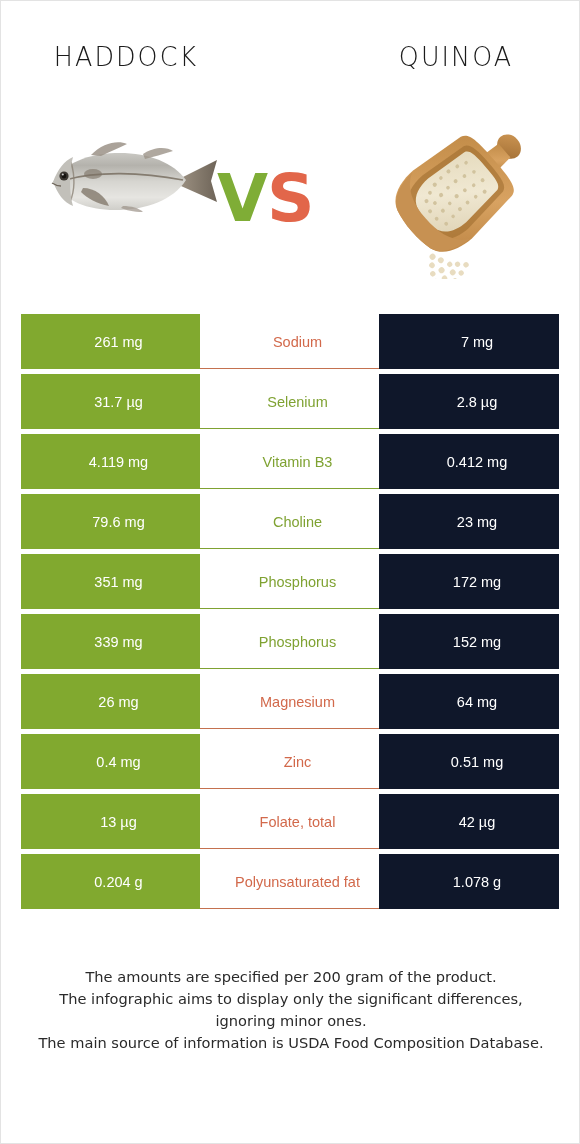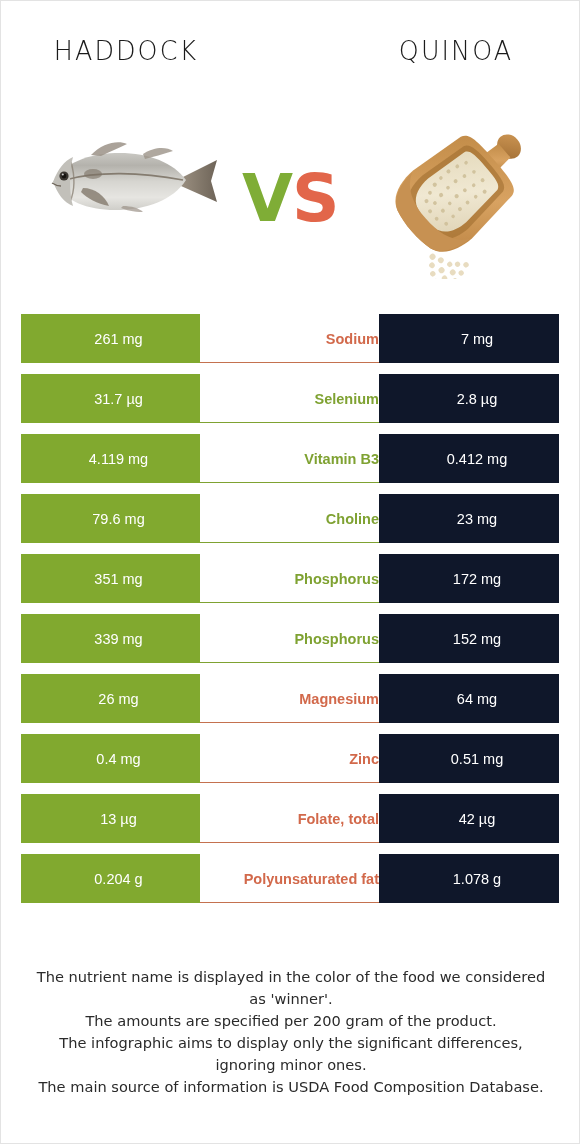--- a/index.html
+++ b/index.html
@@ -11,57 +11,57 @@
     position:relative;
     overflow:hidden;
   }
   #page {
     position:absolute; inset:0;
     border:1px solid #e3e3e3;
     background:#fff;
   }
 
   
-  .titles { position:absolute; top:34px; left:0; width:100%; height:44px; }
+  .titles { position:absolute; top:40px; left:0; width:100%; height:44px; }
   .food-title {
     position:absolute; top:0;
     font-size:27px; font-weight:300; letter-spacing:2.2px;
     color:#1b1b1b; text-align:center;
     font-family:"DejaVu Sans", sans-serif;
     white-space:nowrap;
     transform:scaleX(0.94); 
   }
   .food-title.left  { left:0;   width:250px; }
   .food-title.right { left:330px; width:250px; }
 
   
   .hero { position:absolute; top:80px; left:0; width:100%; height:215px; }
 
   .fish-wrap { position:absolute; left:30px; top:45px; width:200px; height:110px; }
   .quinoa-wrap { position:absolute; left:372px; top:8px; width:186px; height:190px; }
 
-  .vs { position:absolute; left:241px; top:78px; width:130px; height:80px;
+  .vs { position:absolute; left:216px; top:78px; width:130px; height:80px;
         font-family:"DejaVu Sans", sans-serif; font-size:66px; font-weight:700;
         letter-spacing:-1px; line-height:80px; }
   .vs .v { color:#7fad36; }
   .vs .s { color:#e2664a; }
 
   
   .table { position:absolute; left:20px; top:313px; width:538px; }
   .row { position:relative; height:55px; margin-bottom:5px; display:flex; }
   .cell {
     display:flex; align-items:center; justify-content:center;
-    font-size:14.5px; height:49px;padding-left:16px;
+    font-size:14.5px; height:55px;padding-left:16px;
   }
   .cell-left  { width:179px; background:#81a92f; color:#fff; }
   .cell-mid   { width:179px; background:#fff; }
   .cell-right { width:180px; background:#0f172a; color:#fff; }
 
   .nutrient {
-    font-size:14.5px; font-weight:700; text-align:right;
+    font-size:14.5px; font-weight:400; text-align:center;
     width:100%;
   }
   .row .cell-mid { position:relative; }
   .divider {
     position:absolute; left:0; bottom:0; width:100%; height:1px;
   }
   .win-green .nutrient { color:#7fa232; }
   .win-green .divider  { background:#7fa232; }
   .win-orange .nutrient { color:#d2694b; }
   .win-orange .divider  { background:#c4714f; }
@@ -306,19 +306,18 @@
         <div class="cell cell-left">0.204 g</div>
         <div class="cell cell-mid">
           <span class="nutrient">Polyunsaturated fat</span>
           <span class="divider"></span>
         </div>
         <div class="cell cell-right">1.078 g</div>
       </div>
     </div>
 
   <div class="footer">
-    <p>The nutrient name is displayed in the color of the food we considered as 'winner'.</p>
     <p>The amounts are specified per 200 gram of the product.</p>
     <p>The infographic aims to display only the significant differences, ignoring minor ones.</p>
     <p>The main source of information is USDA Food Composition Database.</p>
   </div>
 
 </div>
 
 </body></html>

